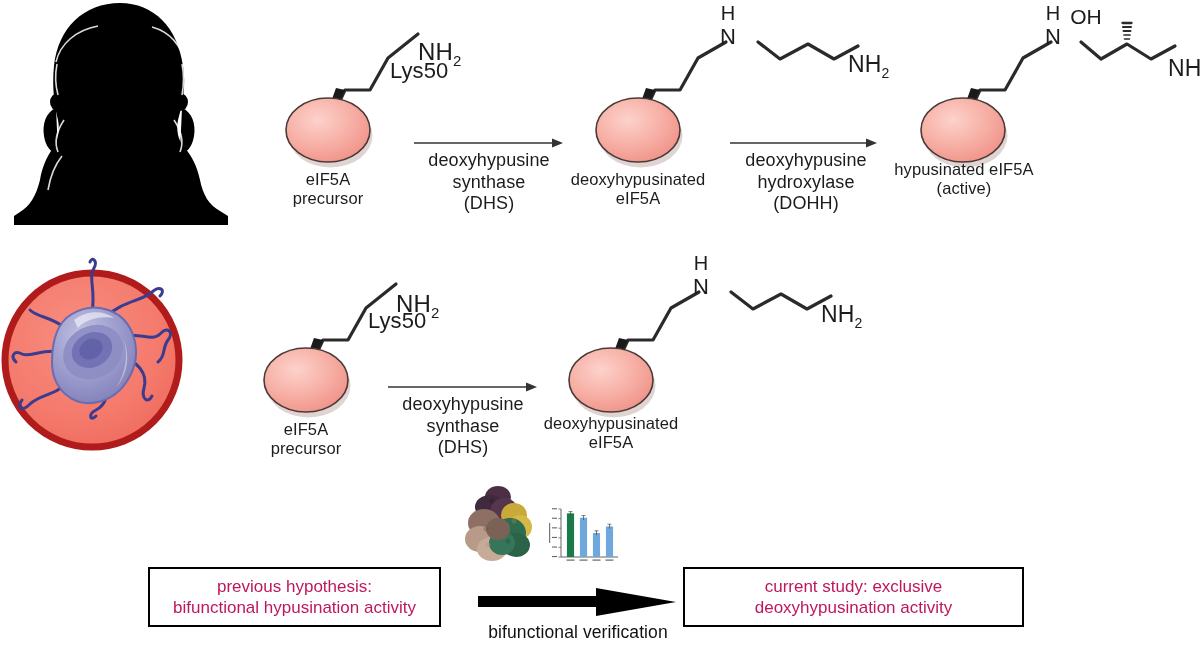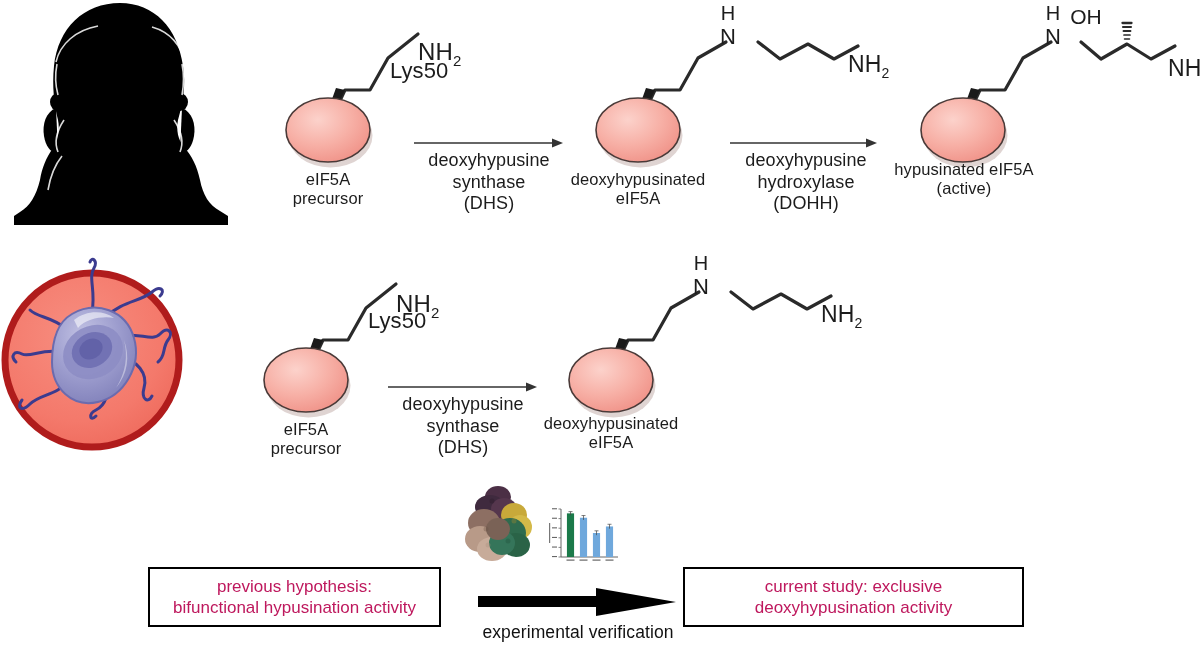--- a/index.html
+++ b/index.html
@@ -414,20 +414,20 @@
     <div class="box-text">previous hypothesis:
 bifunctional hypusination activity</div>
   </div>
 
   <div class="abs" style="left:478px; top:586px; width:198px; height:32px;">
     <svg width="198" height="32" viewBox="0 0 198 32">
       <rect x="0" y="10" width="124" height="11" fill="#000"></rect>
       <path d="M118 2 L 198 16 L 118 30 Z" fill="#000"></path>
     </svg>
   </div>
-  <div class="lbl big-arrow-caption" style="left:448px; top:622px; width:260px;">experimental verification</div>
+  <div class="lbl big-arrow-caption" style="left:448px; top:622px; width:260px;">bifunctional verification</div>
 
   <div class="box" style="left:683px; top:567px; width:341px; height:60px;">
     <div class="box-text">current study: exclusive
 deoxyhypusination activity</div>
   </div>
 
 </div>
 
 </body></html>

